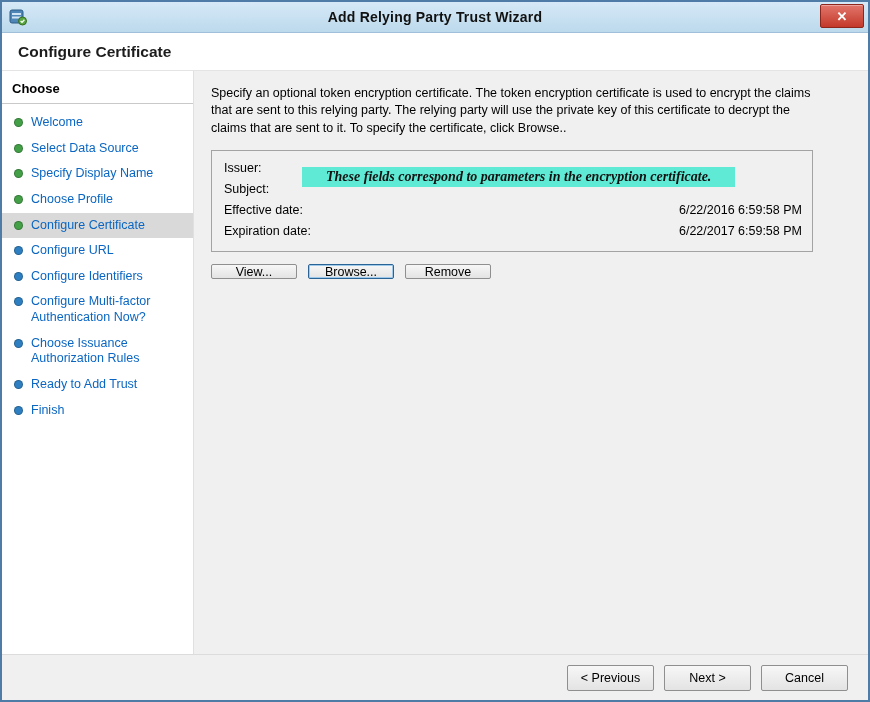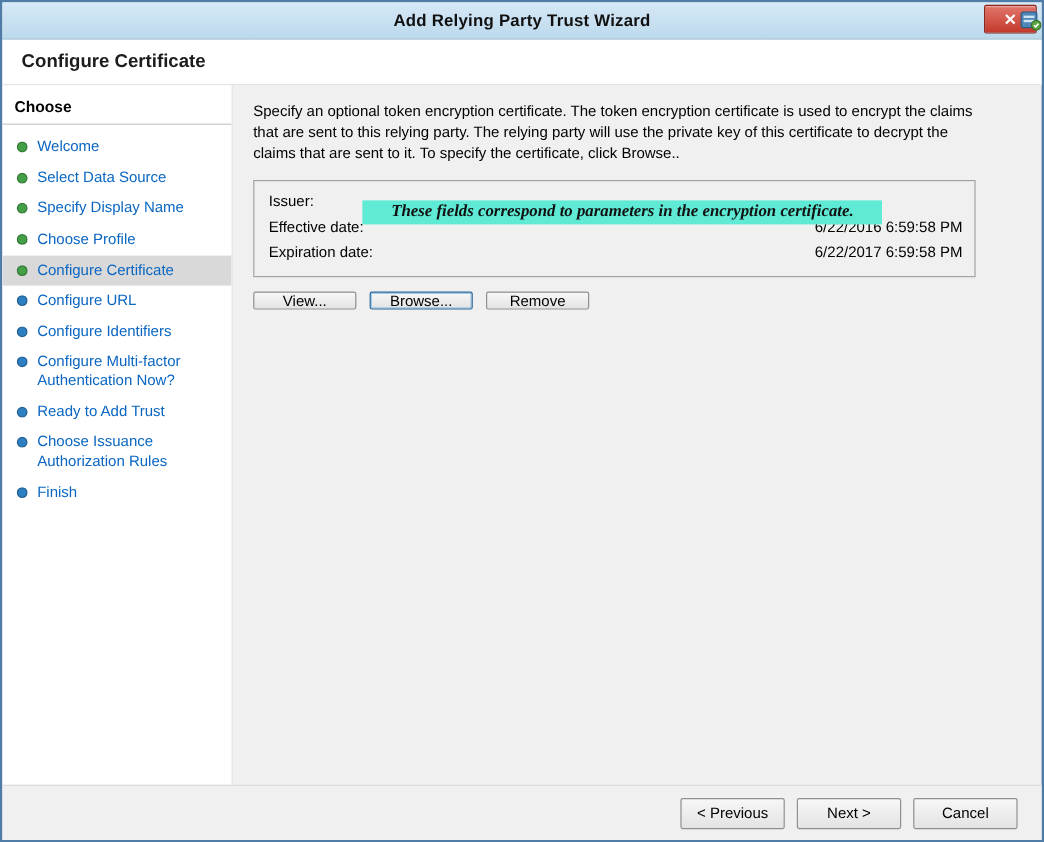--- a/index.html
+++ b/index.html
@@ -12,21 +12,21 @@
     position:absolute;inset:0;box-sizing:border-box;
     border:2px solid var(--window-border,#4f7ba7);
     background:#f0f0f0;
     display:flex;flex-direction:column;
   }
   
   .titlebar{
     flex:0 0 30px;position:relative;
     background:linear-gradient(var(--accent-titlebar,#d6e9f7),#bcd9ec);
     border-bottom:1px solid #9fc0d8;
-    display:flex;align-items:center;justify-content:flex-end;
+    display:flex;align-items:center;
   }
   .titlebar-title{
     position:absolute;left:0;right:0;text-align:center;
     font-size:14px;color:#111;font-weight:600;letter-spacing:.2px;
   }
   .win-icon{margin-left:7px;width:18px;height:18px;z-index:2;display:block;}
   .close-btn{
     position:absolute;right:4px;top:2px;width:44px;height:24px;
     background:linear-gradient(#e2766b,var(--close-red,#c3392b));
     border:1px solid #8f261b;border-radius:2px;
@@ -165,46 +165,50 @@
             <span class="step-label">Configure Identifiers</span>
           </li>
 
           <li class="step-item">
             <span class="bullet upcoming"></span>
             <span class="step-label">Configure Multi-factor Authentication Now?</span>
           </li>
 
           <li class="step-item">
             <span class="bullet upcoming"></span>
+            <span class="step-label">Choose Issuance Authorization Rules</span>
+          </li>
+
+          <li class="step-item">
+            <span class="bullet upcoming"></span>
             <span class="step-label">Ready to Add Trust</span>
-          </li>
-
-          <li class="step-item">
-            <span class="bullet upcoming"></span>
-            <span class="step-label">Choose Issuance Authorization Rules</span>
           </li>
 
           <li class="step-item">
             <span class="bullet upcoming"></span>
             <span class="step-label">Finish</span>
           </li>
         </ul>
     </div>
 
     <div class="content">
       <p class="description">Specify an optional token encryption certificate.  The token encryption certificate is used to encrypt the claims that are sent to this relying party.  The relying party will use the private key of this certificate to decrypt the claims that are sent to it.  To specify the certificate, click Browse..</p>
 
       <div class="cert-box">
         <div class="cert-fields">
 
             <div class="cert-row">
               <span class="cert-label">Issuer:</span>
               <span class="cert-value"></span>
             </div>
 
+            <div class="cert-row">
+              <span class="cert-label">Subject:</span>
+              <span class="cert-value"></span>
+            </div>
 
             <div class="cert-row">
               <span class="cert-label">Effective date:</span>
               <span class="cert-value">6/22/2016 6:59:58 PM</span>
             </div>
 
             <div class="cert-row">
               <span class="cert-label">Expiration date:</span>
               <span class="cert-value">6/22/2017 6:59:58 PM</span>
             </div>

